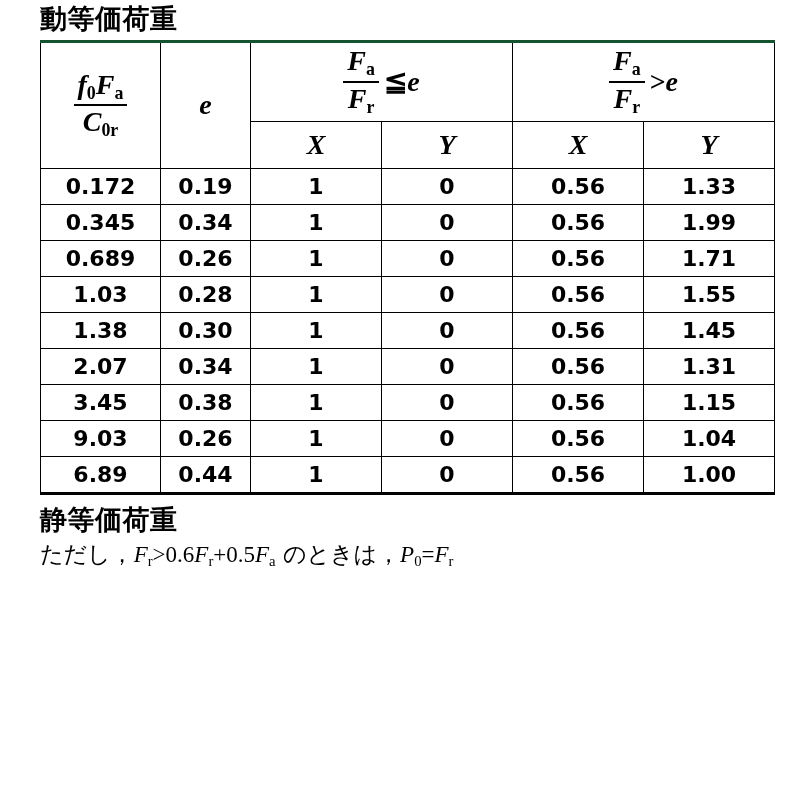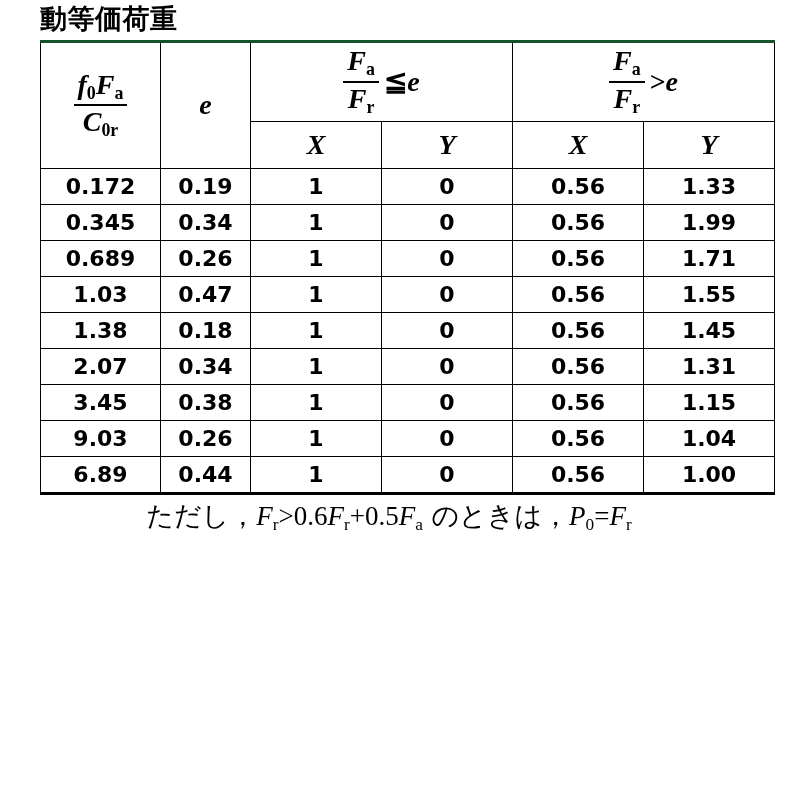--- a/index.html
+++ b/index.html
@@ -105,25 +105,24 @@
   .ineq {
     display: inline-block;
     vertical-align: middle;
     padding-left: 5px;
     font-style: italic;
   }
   .ineq .op { font-style: normal; }
 
   .tail-line {
     font-family: "DejaVu Sans", sans-serif;
-    font-size: 27px;
+    font-size: 23px;
     line-height: 1.25;
     margin: 0;
     white-space: nowrap;
-    text-align: center;
   }
   .tail-line .m { font-family: "Liberation Serif", serif; font-style: italic; }
   .tail-line .mn { font-family: "Liberation Serif", serif; font-style: normal; }
 </style>
 </head>
 <body>
 
 <div class="page">
 
   <h1 class="section-heading">動等価荷重</h1>
@@ -192,29 +191,29 @@
       <tr>
         <td class="data">0.689</td>
         <td class="data">0.26</td>
         <td class="data">1</td>
         <td class="data">0</td>
         <td class="data">0.56</td>
         <td class="data">1.71</td>
       </tr>
       <tr>
         <td class="data">1.03</td>
-        <td class="data">0.47</td>
+        <td class="data">0.28</td>
         <td class="data">1</td>
         <td class="data">0</td>
         <td class="data">0.56</td>
         <td class="data">1.55</td>
       </tr>
       <tr>
         <td class="data">1.38</td>
-        <td class="data">0.18</td>
+        <td class="data">0.30</td>
         <td class="data">1</td>
         <td class="data">0</td>
         <td class="data">0.56</td>
         <td class="data">1.45</td>
       </tr>
       <tr>
         <td class="data">2.07</td>
         <td class="data">0.34</td>
         <td class="data">1</td>
         <td class="data">0</td>
@@ -241,20 +240,21 @@
         <td class="data">6.89</td>
         <td class="data">0.44</td>
         <td class="data">1</td>
         <td class="data">0</td>
         <td class="data">0.56</td>
         <td class="data">1.00</td>
       </tr>
     </tbody>
   </table>
 
+  <h1 class="section-heading" style="margin-top:10px">静等価荷重</h1>
 
 
   <p class="tail-line">
     <span>ただし，</span><span class="m">F</span><span class="mn sub">r</span><span class="mn">&gt;</span><span class="mn">0.6</span><span class="m">F</span><span class="mn sub">r</span><span class="mn">+</span><span class="mn">0.5</span><span class="m">F</span><span class="mn sub">a</span>
     <span>のときは，</span><span class="m">P</span><span class="mn sub">0</span><span class="mn">=</span><span class="m">F</span><span class="mn sub">r</span>
   </p>
 
 </div>
 
 </body></html>

